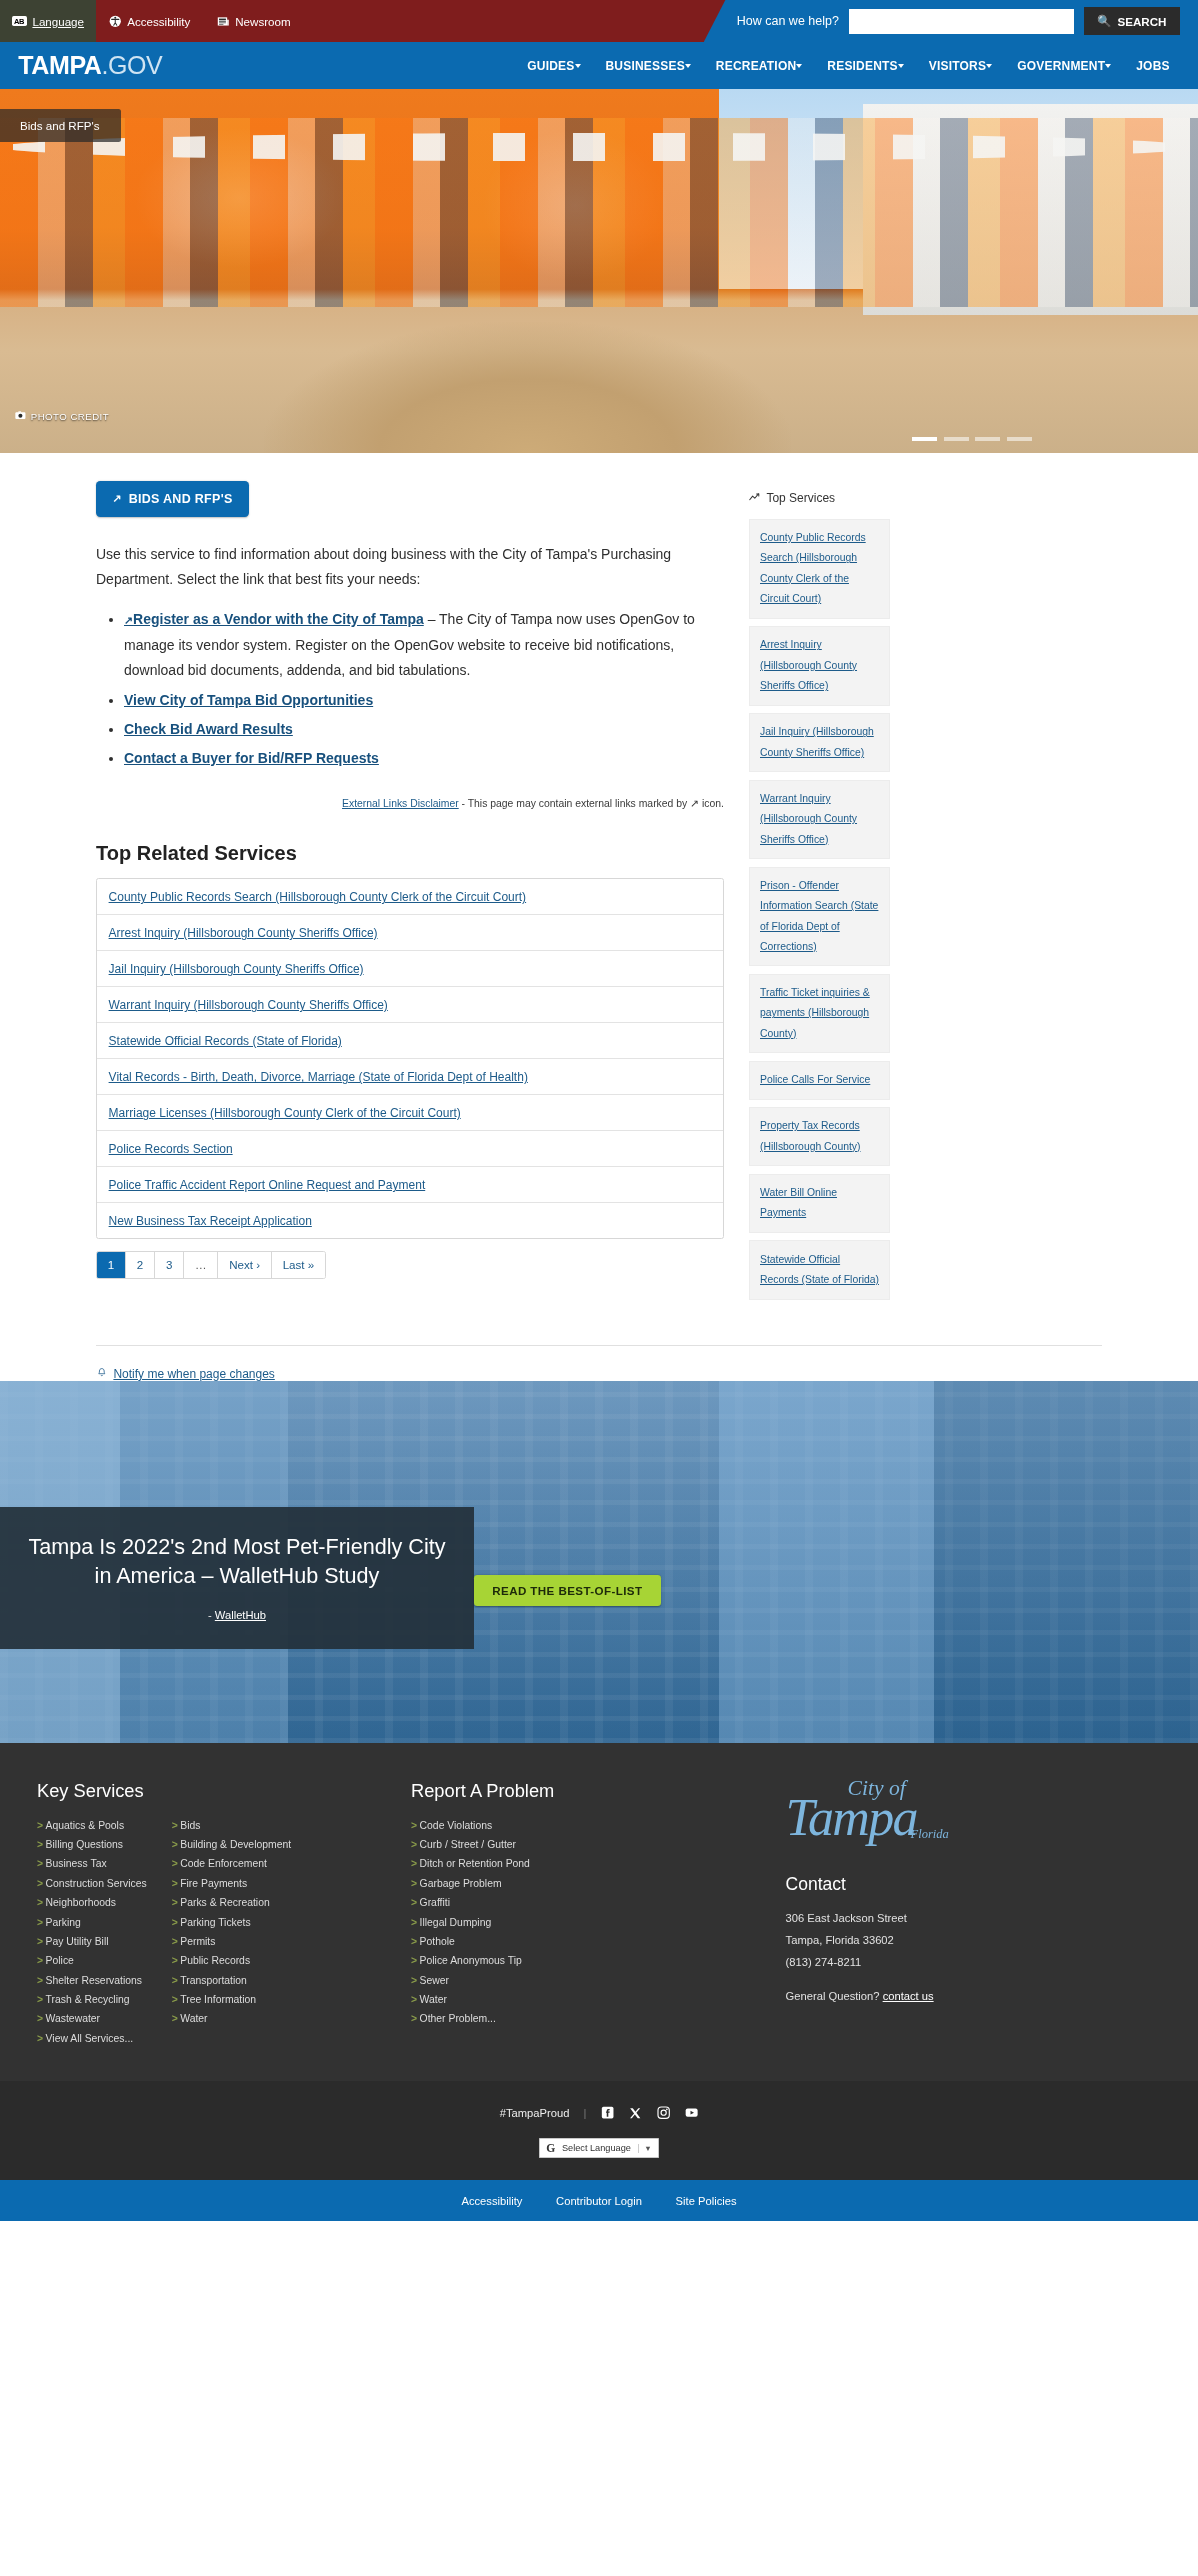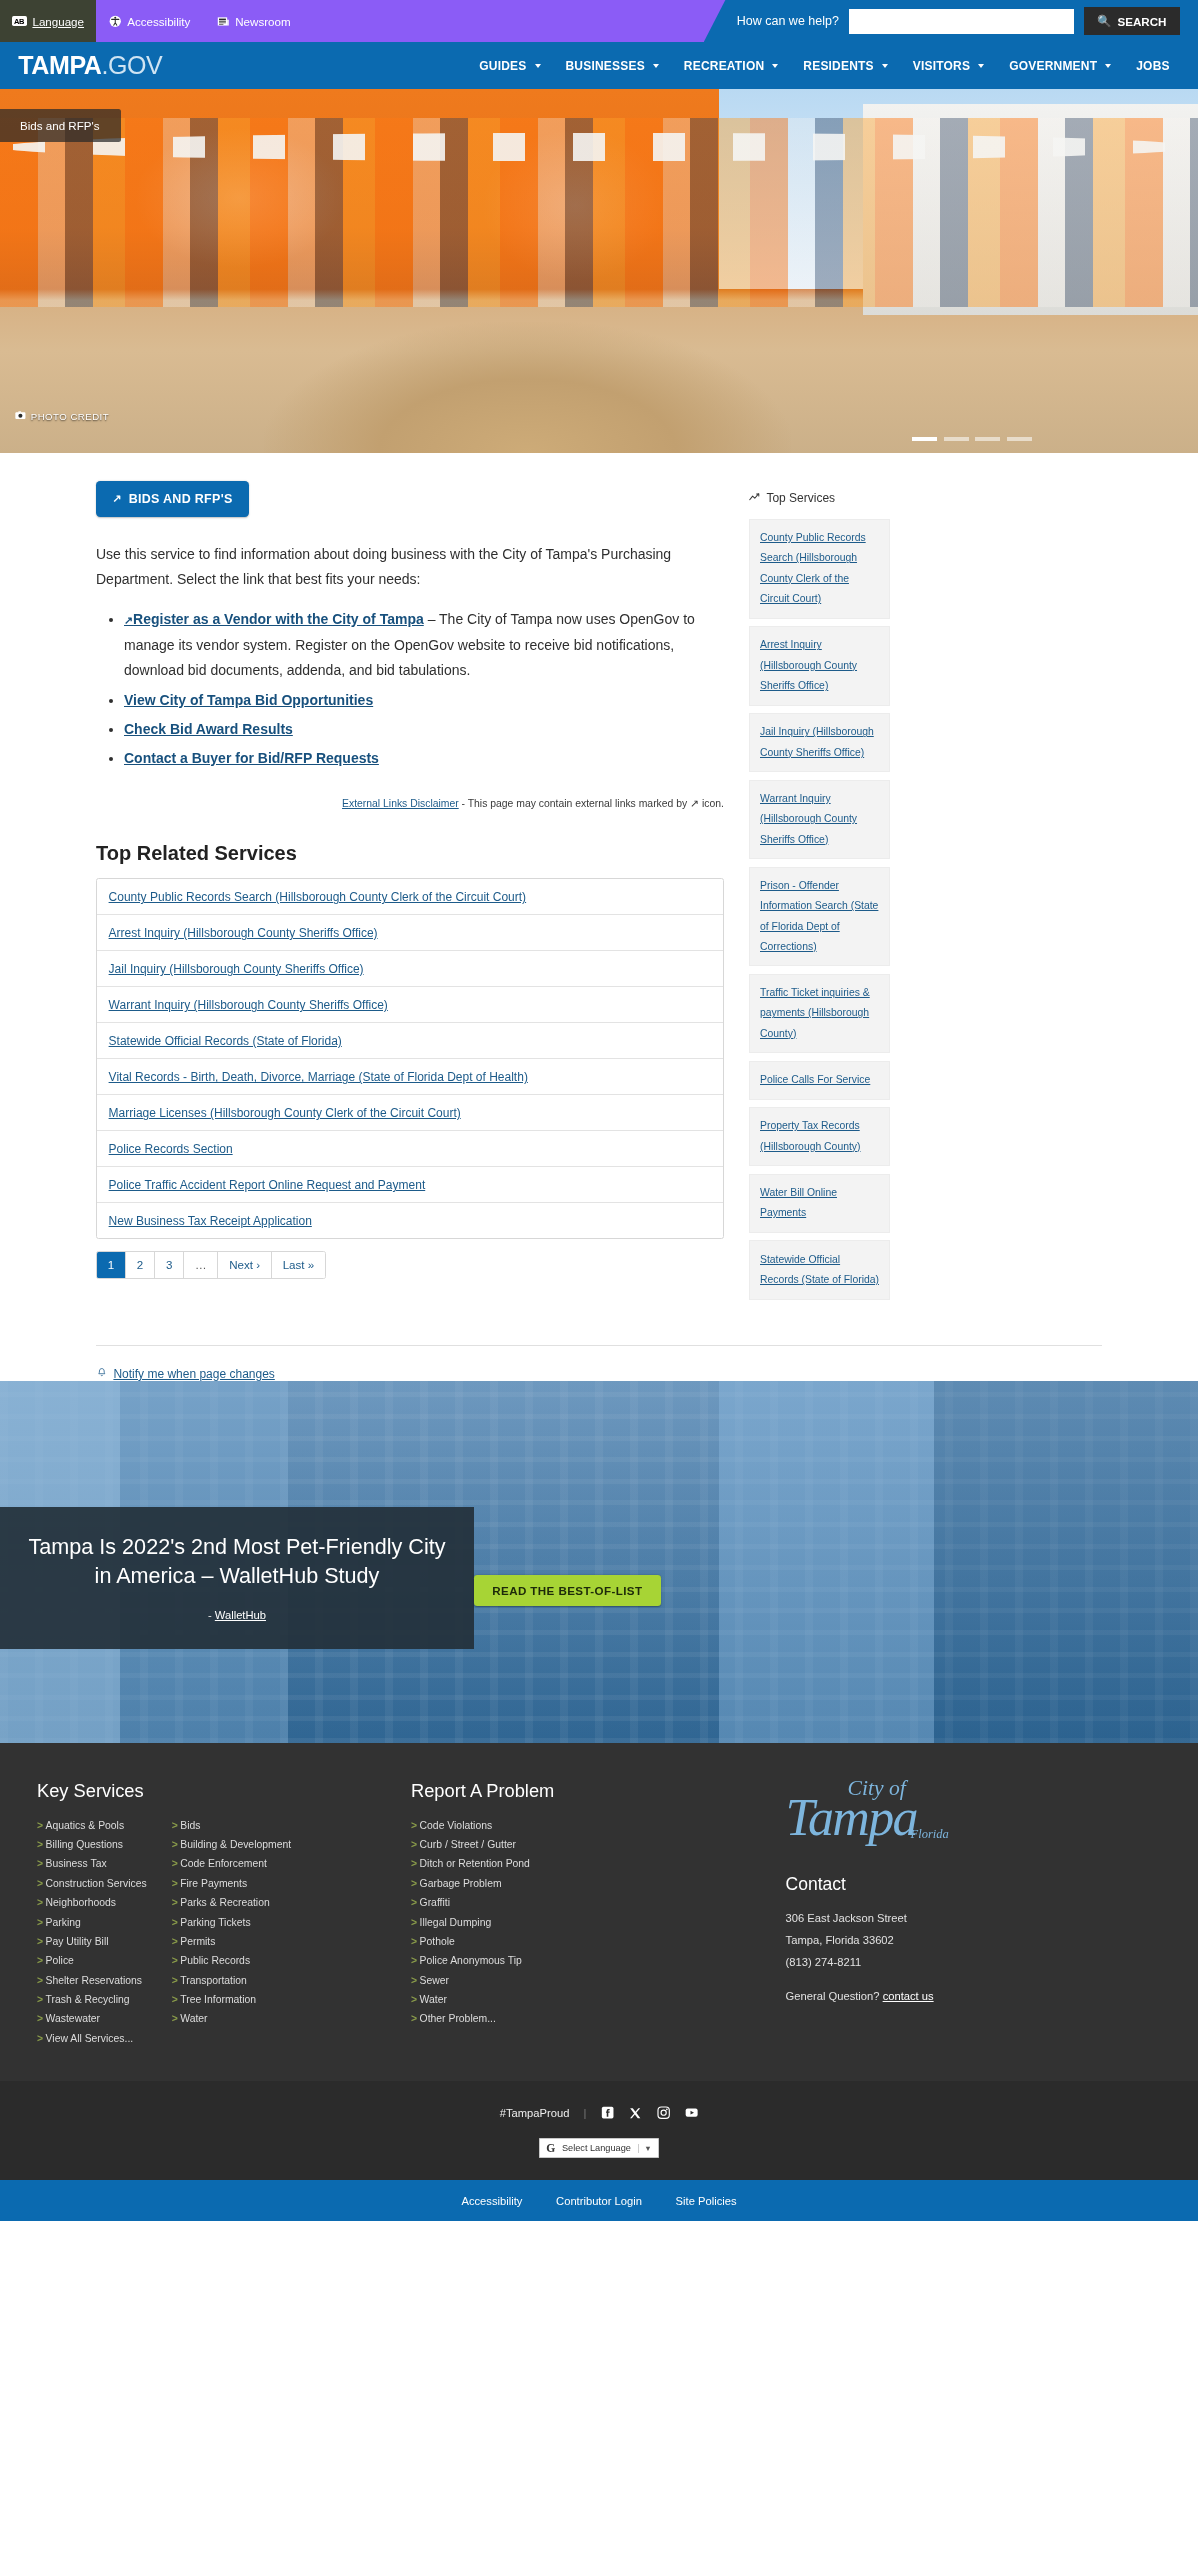--- a/index.html
+++ b/index.html
@@ -7,21 +7,21 @@
     width: 1198px;
     font-family: "Liberation Sans", sans-serif;
     background: #ffffff;
     color: #222;
     -webkit-font-smoothing: antialiased;
   }
   a { color: #1d5b8a; }
 
   
   .utility-bar {
-    background: #8b5cf6;
+    background: #7f1d1d;
     height: 42px;
     display: flex;
     align-items: stretch;
     position: relative;
   }
   .util-left { display: flex; align-items: center; }
   .util-lang {
     background: #3d4233;
     height: 42px;
     display: flex; align-items: center; gap: 5.8px;
@@ -62,21 +62,21 @@
   .mainnav {
     background:#0b6ab0; height:47px;
     display:flex;align-items:center;justify-content:space-between;
     padding: 0 18.3px 0 18.3px;
   }
   .brand { font-size:25px; font-weight:bold; letter-spacing:-0.4px; color:#fff; }
   .brand .gov { font-weight:normal; color:#cfe4f3;margin-top:44px; }
   .navlinks { display:flex; align-items:center; gap:25px; padding-right:10px; }
   .navlink {
     color:#fff; font-size:12px; font-weight:bold; letter-spacing:0.2px;
-    display:flex; align-items:center; gap:8px; cursor:pointer; white-space:nowrap;
+    display:flex; align-items:center; gap:0; cursor:pointer; white-space:nowrap;
   }
   .caret { width:0;height:0;border-left:3.3px solid transparent;border-right:3.3px solid transparent;border-top:4.2px solid #fff; display:inline-block; }
 
   
   .hero {
     height: 364px; position: relative; overflow: hidden;
     background: linear-gradient(180deg,#f07a1c 0%, #e8731a 42%, #d8661a 62%, #c8defa 62.2%, #bcd6f5 100%);
   }
   .hero-photo {
     position:absolute; inset:0;

